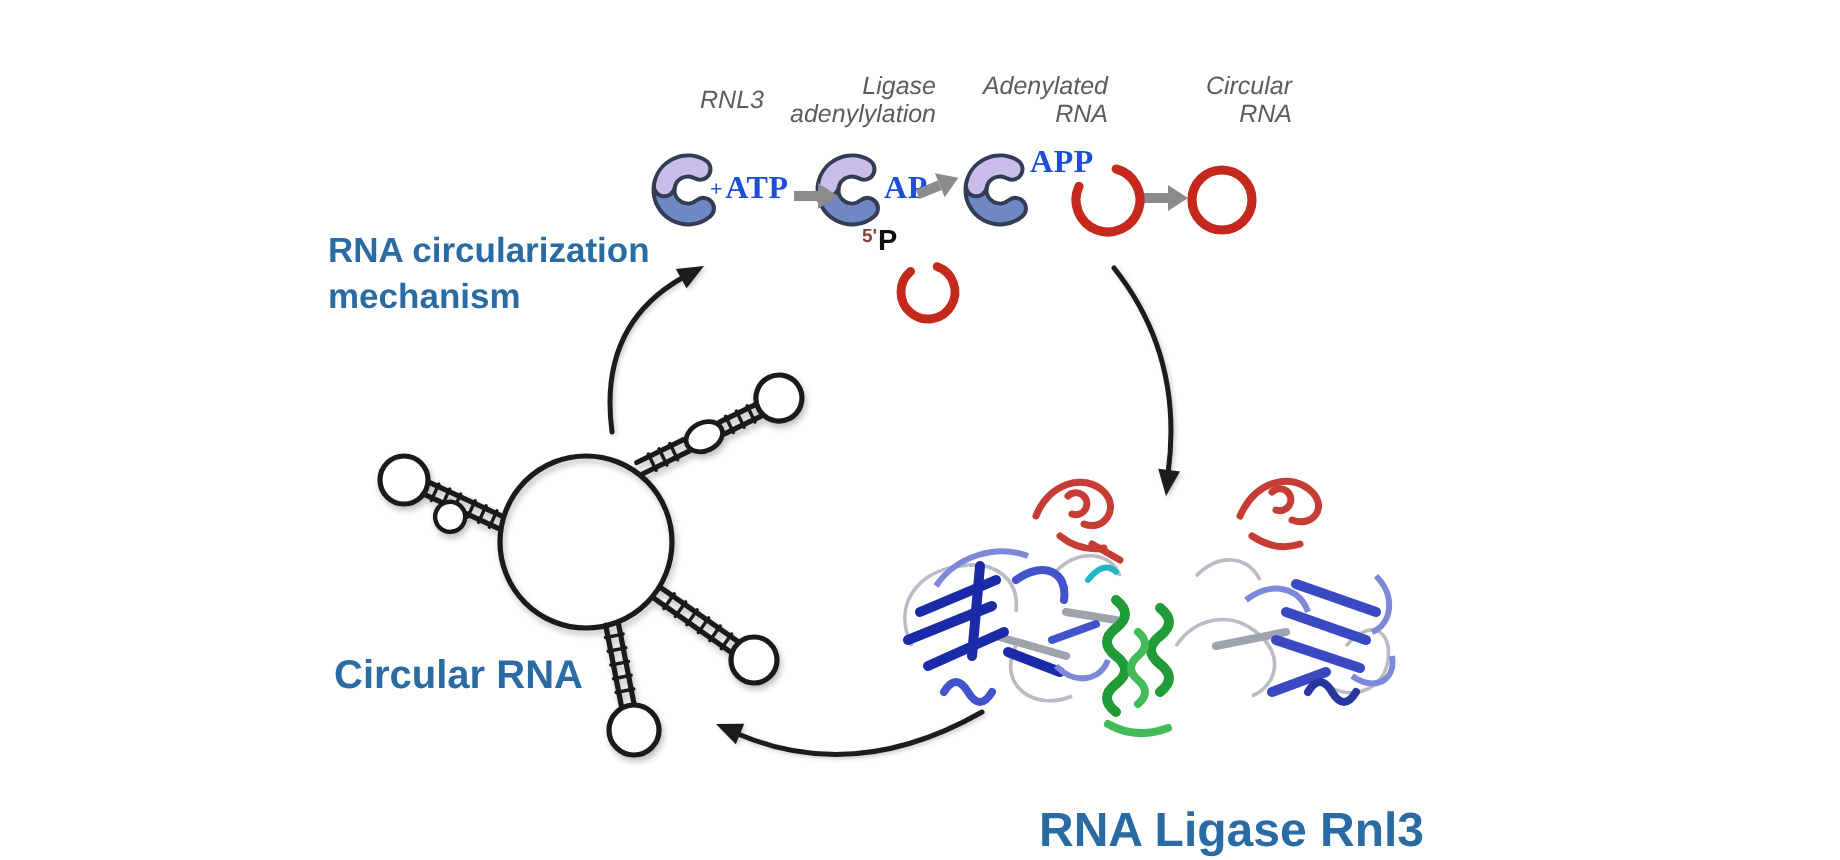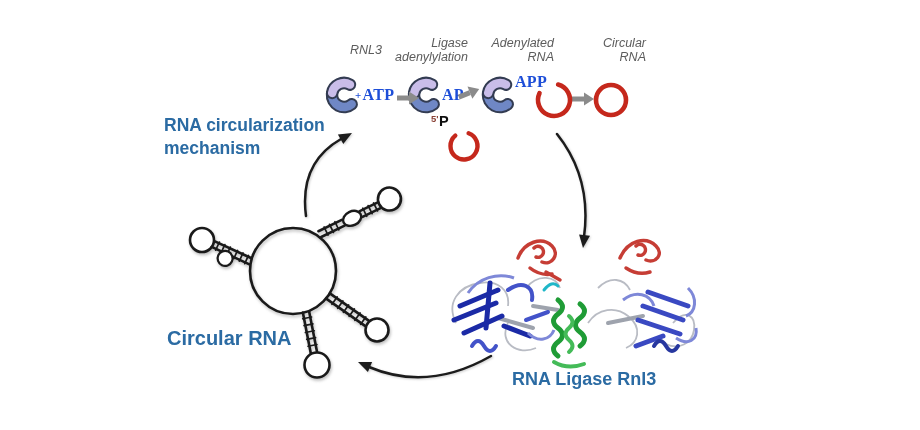--- a/index.html
+++ b/index.html
@@ -7,21 +7,21 @@
     position:relative;width:920px;height:430px;background:#fff;overflow:hidden;
     font-family:"Liberation Sans",sans-serif;
   }
   .abs{position:absolute;}
   svg.abs{overflow:visible;}
   .blue-label{
     position:absolute;color:var(--accent_blue,#2b6ba3);font-weight:600;
   }
   #mechanism-title{left:164px;top:83px;width:172px;font-size:17.5px;line-height:23px;margin-top:31px;}
   #circular-rna-label{left:167px;top:327px;font-size:20px;}
-  #protein-label{left:512px;top:369px;width:200px;font-size:18px;text-align:left;}
+  #protein-label{left:512px;top:402px;width:200px;font-size:24px;text-align:right;}
   .stage-label{
     position:absolute;font-style:italic;font-size:12.5px;line-height:1.12;
     color:var(--stage_label_gray,#5c5c5c);text-align:right;
   }
   .mol-text{
     position:absolute;font-weight:bold;font-size:16px;color:#1d4ed8;
     text-shadow:0 0 2px #fff,0 0 2px #fff;letter-spacing:0.3px;font-family:Liberation Serif, serif;
   }
   .mol-text .plus{font-size:11px;position:relative;top:-1px;margin-right:1px;}
   .sub-label{position:absolute;font-weight:bold;font-size:14.5px;color:#0e0e0e;}

